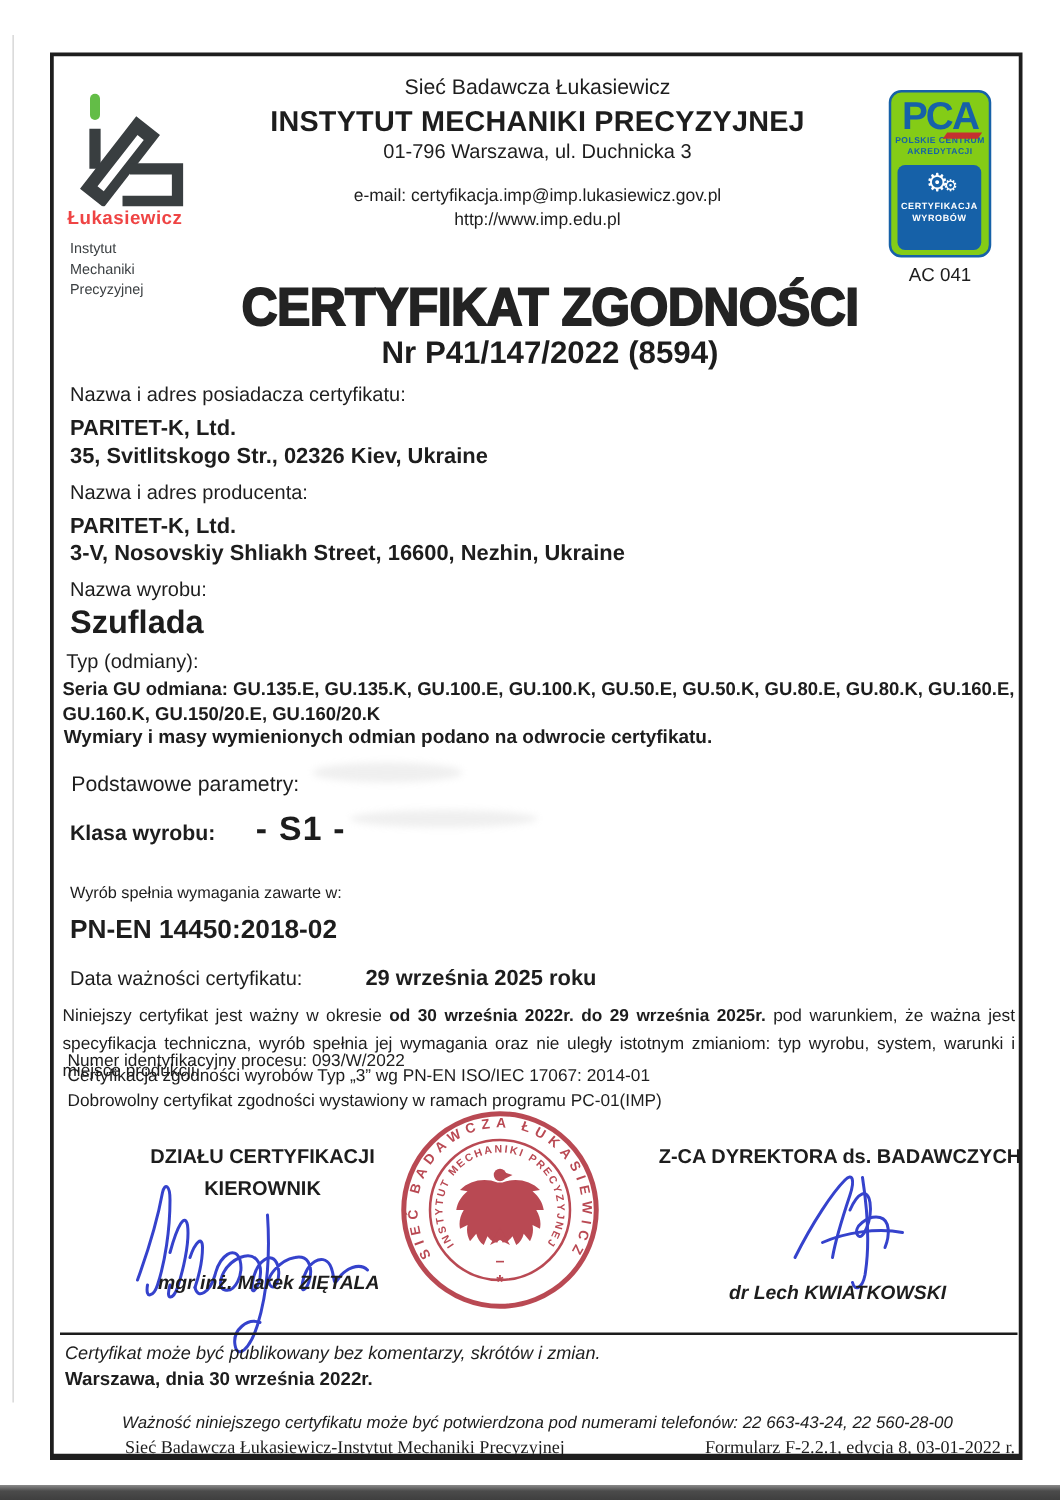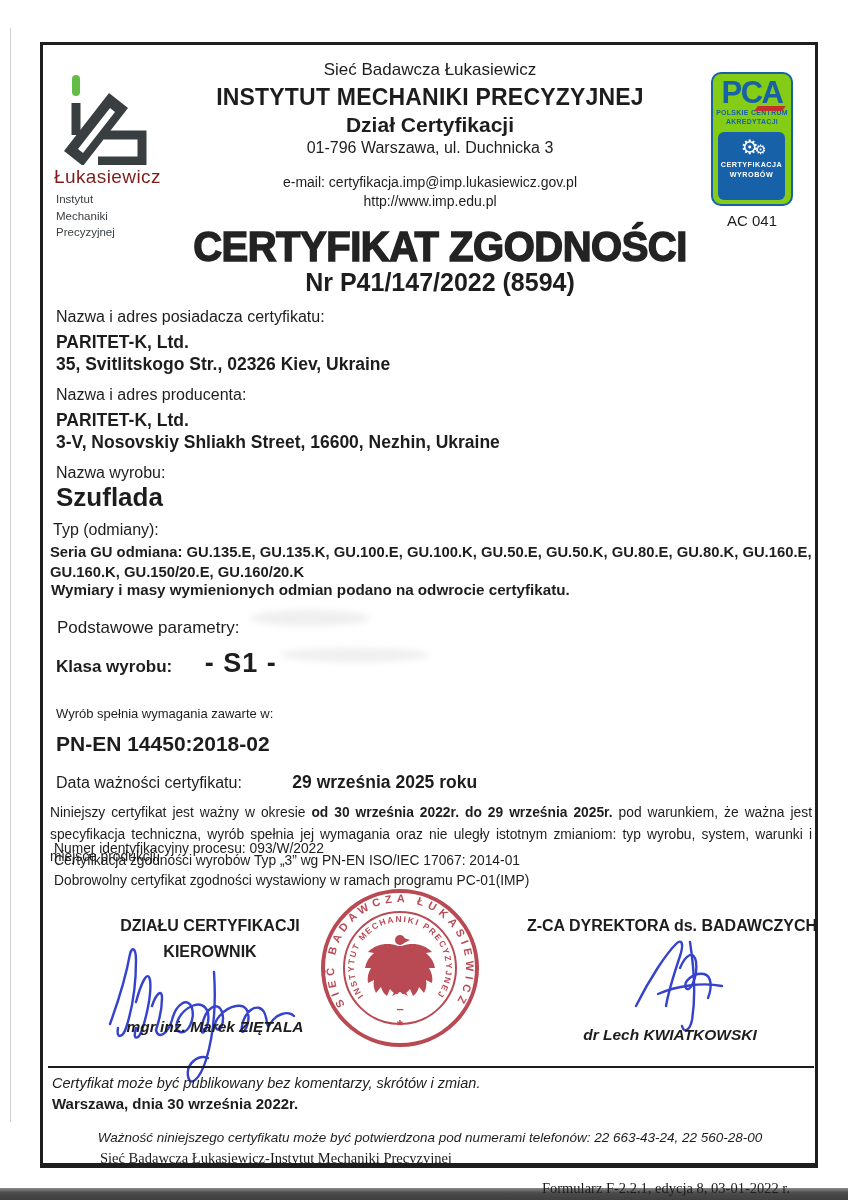--- a/index.html
+++ b/index.html
@@ -13,22 +13,22 @@
         background:linear-gradient(#8a8a8a,#4b4b4b 40%,#3f3f3f);}
   .smudge{position:absolute;background:#b9b9b9;opacity:.22;filter:blur(3px);border-radius:50%;}
 
   .hdr-center{position:absolute;left:140px;top:60px;width:580px;text-align:center;}
   .hdr-line1{font-size:17px;margin-bottom:4px;}
   .hdr-line2{font-size:23px;font-weight:bold;letter-spacing:.2px;margin-bottom:2px;}
   .hdr-line3{font-size:21px;font-weight:bold;margin-bottom:2px;}
   .hdr-line4{font-size:16px;margin-bottom:16px;}
   .hdr-mail,.hdr-web{font-size:14px;line-height:1.35;}
 
-  .logo-brand{position:absolute;left:54px;top:166px;width:130px;font-size:19px;font-weight:normal;
-              letter-spacing:.4px;color:#7f1d1d;}
+  .logo-brand{position:absolute;left:54px;top:166px;width:130px;font-size:15px;font-weight:bold;
+              letter-spacing:.4px;color:#ef4444;}
   .logo-sub{position:absolute;left:56px;top:191px;width:120px;font-size:11.5px;line-height:1.45;color:#3c4043;}
 
   .pca-badge{position:absolute;left:711px;top:72px;width:82px;height:134px;border:2.5px solid #1661a8;
              border-radius:10px;box-sizing:border-box;background:#84cc16;text-align:center;}
   .pca-acronym{font-size:31px;font-weight:900;color:#1661a8;letter-spacing:-1.5px;line-height:1;
                margin-top:3px;font-family:"Liberation Sans",sans-serif;}
   .pca-redbar{position:absolute;left:43px;top:32px;width:28px;height:5px;background:#c53030;
               transform:skewX(-35deg);}
   .pca-small{font-size:6.8px;font-weight:bold;color:#1661a8;letter-spacing:.4px;line-height:1.35;}
   .pca-bluebox{position:absolute;left:5px;top:58px;width:67px;height:68px;background:#1661a8;
@@ -85,21 +85,20 @@
   <div class="logo-brand">Łukasiewicz</div>
   <div class="logo-sub">
     <div>Instytut</div>
     <div>Mechaniki</div>
     <div>Precyzyjnej</div>
   </div>
 
   <div class="hdr-center">
     <div class="hdr-line1">Sieć Badawcza Łukasiewicz</div>
     <div class="hdr-line2">INSTYTUT MECHANIKI PRECYZYJNEJ</div>
-    <div class="hdr-line3">Dział Certyfikacji</div>
     <div class="hdr-line4">01-796 Warszawa, ul. Duchnicka 3</div>
     <div class="hdr-mail">e-mail: certyfikacja.imp@imp.lukasiewicz.gov.pl</div>
     <div class="hdr-web">http://www.imp.edu.pl</div>
   </div>
 
   <div class="pca-badge">
     <div class="pca-acronym">PCA</div>
     <div class="pca-redbar"></div>
     <div class="pca-small">
       <div>POLSKIE CENTRUM</div>
@@ -205,15 +204,15 @@
   </svg>
 
   <div class="abs sig-name" style="left:95px;top:1018px;width:240px;">mgr inż. Marek ZIĘTALA</div>
   <div class="abs sig-name" style="left:545px;top:1026px;width:250px;">dr Lech KWIATKOWSKI</div>
 
   <div class="sep-line"></div>
   <div class="abs pub-note" style="left:52px;top:1075px;">Certyfikat może być publikowany bez komentarzy, skrótów i zmian.</div>
   <div class="abs place-date" style="left:52px;top:1095px;">Warszawa, dnia 30 września 2022r.</div>
   <div class="abs phone-note" style="left:80px;top:1130px;width:700px;">Ważność niniejszego certyfikatu może być potwierdzona pod numerami telefonów: 22 663-43-24,  22 560-28-00</div>
   <div class="abs serif-line" style="left:100px;top:1150px;">Sieć Badawcza Łukasiewicz-Instytut Mechaniki Precyzyjnej</div>
-  <div class="abs serif-line" style="left:520px;top:1180px;width:292px;text-align:center;">Formularz F-2.2.1, edycja 8, 03-01-2022 r.</div>
+  <div class="abs serif-line" style="left:520px;top:1150px;width:292px;text-align:right;">Formularz F-2.2.1, edycja 8, 03-01-2022 r.</div>
 
 </div>
 
 </body></html>

